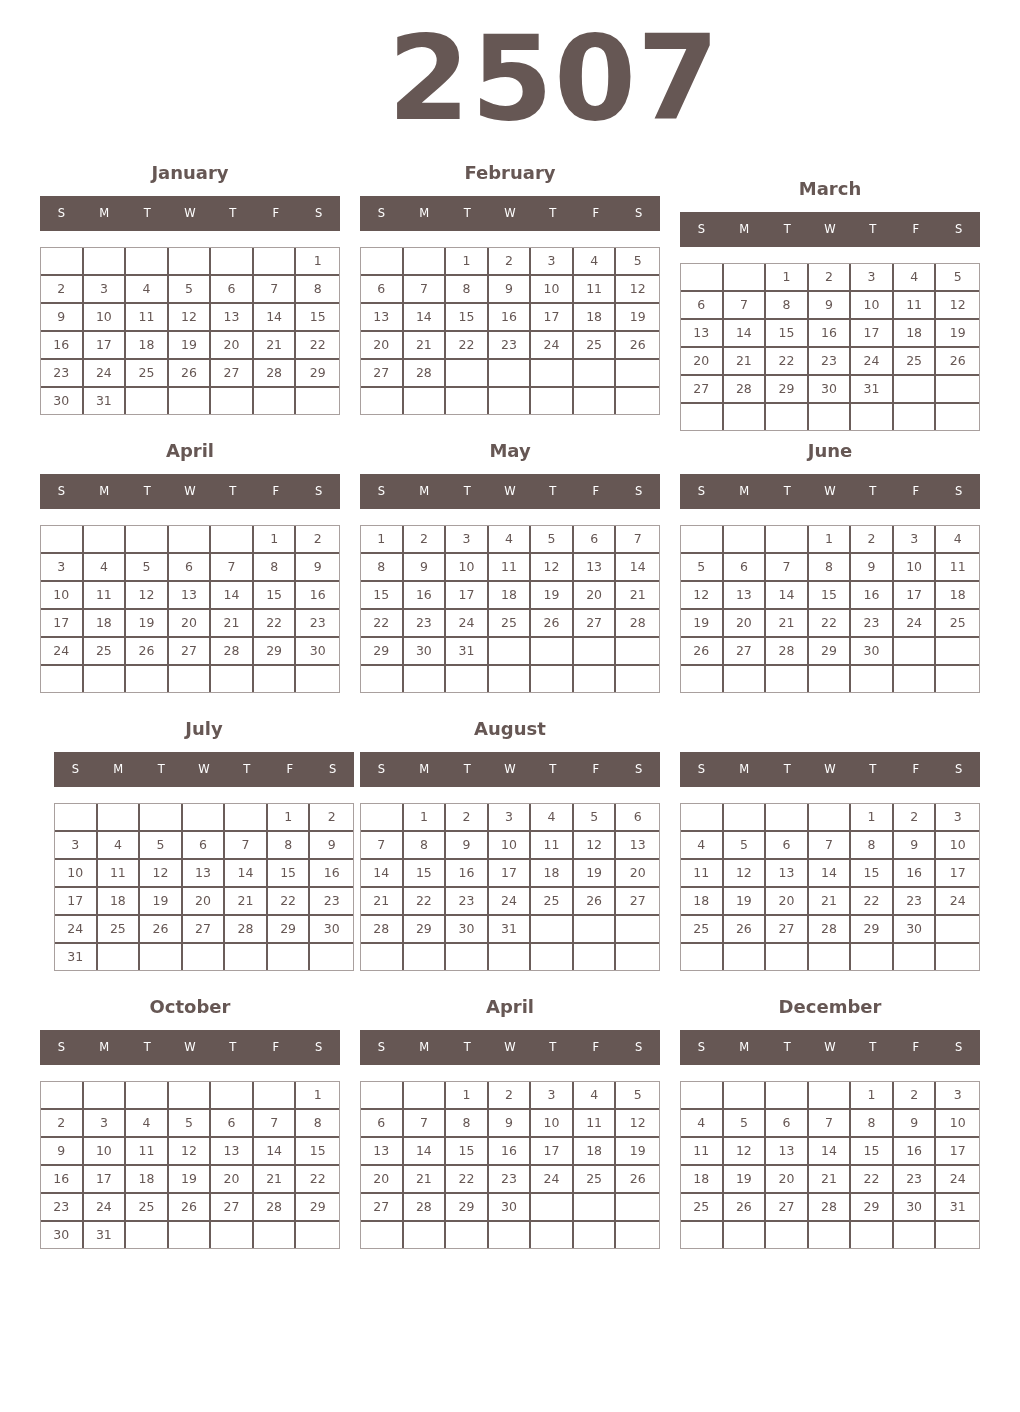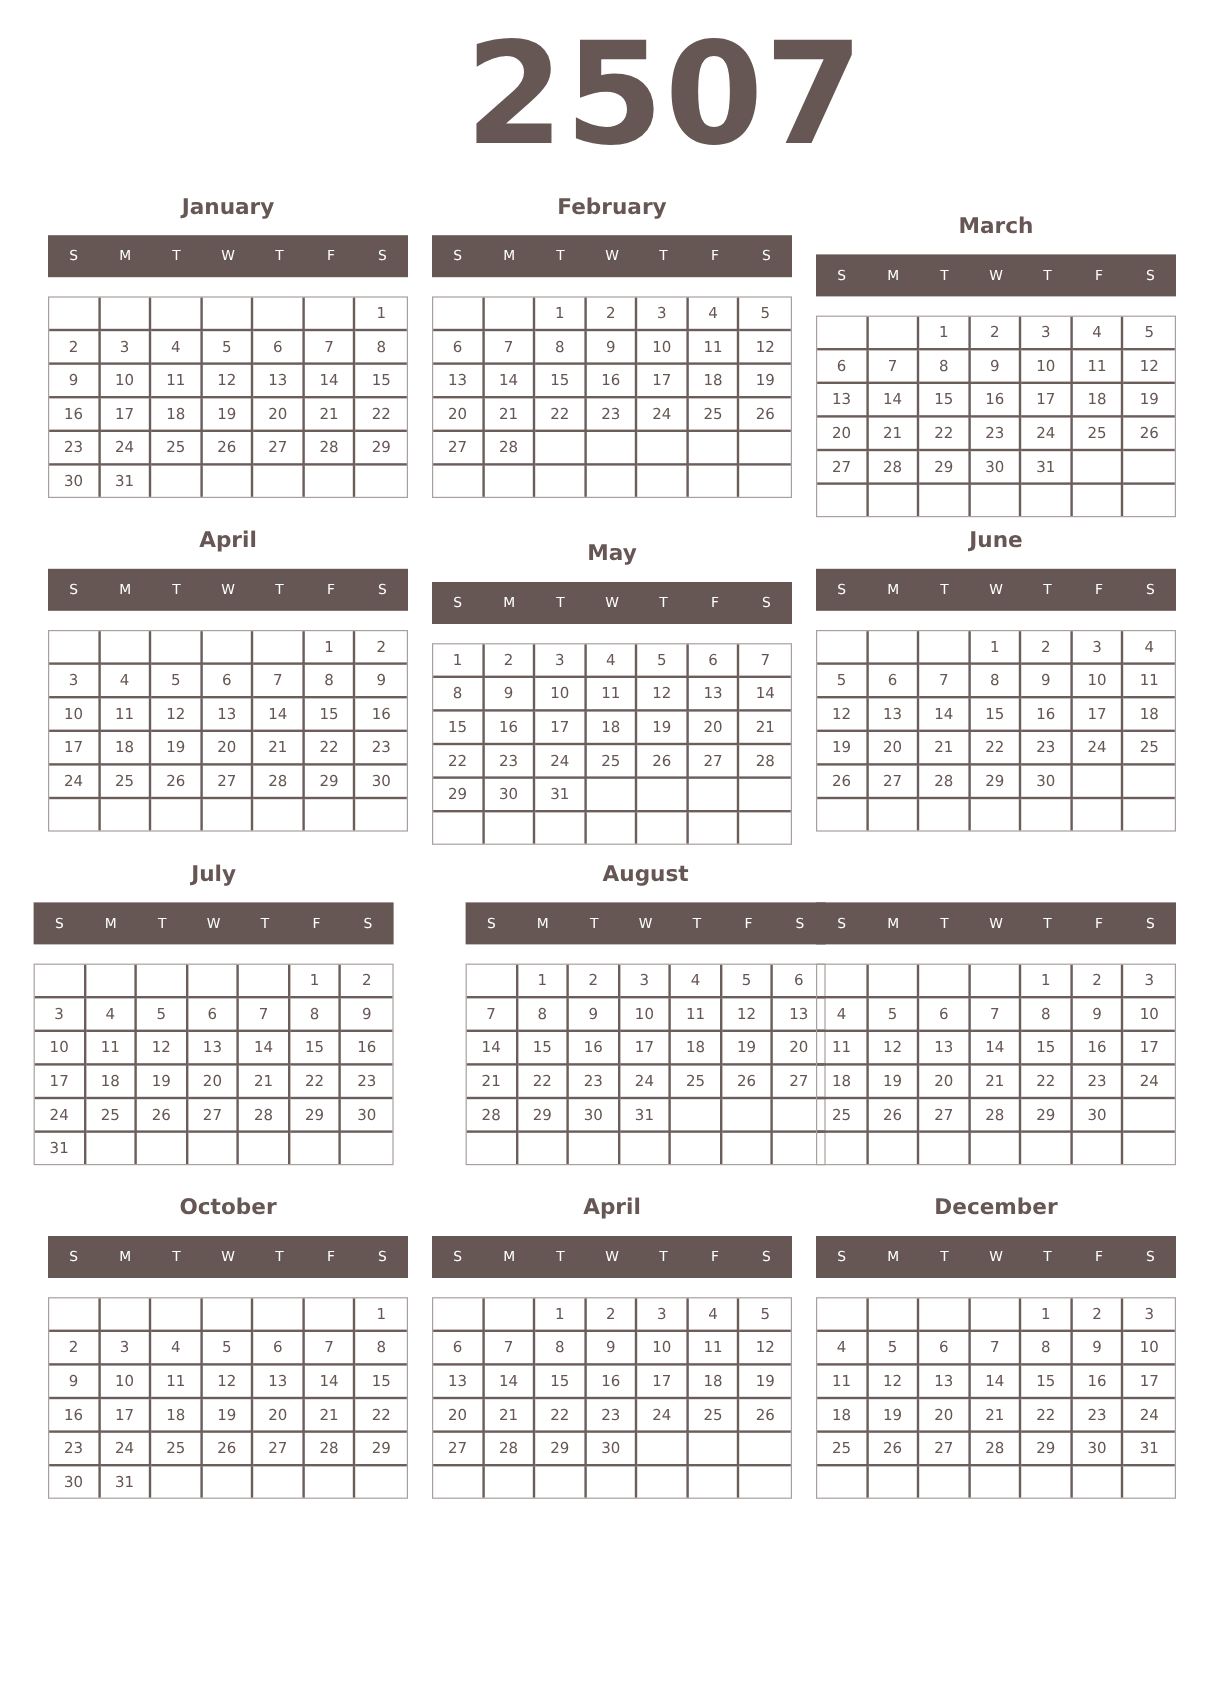--- a/index.html
+++ b/index.html
@@ -244,21 +244,21 @@
         <div class="cell c7">30</div>
         <div class="cell r6"></div>
         <div class="cell r6"></div>
         <div class="cell r6"></div>
         <div class="cell r6"></div>
         <div class="cell r6"></div>
         <div class="cell r6"></div>
         <div class="cell c7 r6"></div>
       </div>
     </div>
-    <div class="month" style="left: 360px; top: 450px;">
+    <div class="month" style="left: 360px; top: 439px;">
       <div class="month-title">May</div>
       <div class="dow-bar">
         <div class="dow">S</div>
         <div class="dow">M</div>
         <div class="dow">T</div>
         <div class="dow">W</div>
         <div class="dow">T</div>
         <div class="dow">F</div>
         <div class="dow">S</div>
       </div>
@@ -356,21 +356,21 @@
         <div class="cell c7"></div>
         <div class="cell r6"></div>
         <div class="cell r6"></div>
         <div class="cell r6"></div>
         <div class="cell r6"></div>
         <div class="cell r6"></div>
         <div class="cell r6"></div>
         <div class="cell c7 r6"></div>
       </div>
     </div>
-    <div class="month" style="left: 28px; top: 717px; padding-left: 24px;">
+    <div class="month" style="left: 54px; top: 717px; padding-left: 24px;">
       <div class="month-title">July</div>
       <div class="dow-bar">
         <div class="dow">S</div>
         <div class="dow">M</div>
         <div class="dow">T</div>
         <div class="dow">W</div>
         <div class="dow">T</div>
         <div class="dow">F</div>
         <div class="dow">S</div>
       </div>
@@ -412,21 +412,21 @@
         <div class="cell c7">30</div>
         <div class="cell r6">31</div>
         <div class="cell r6"></div>
         <div class="cell r6"></div>
         <div class="cell r6"></div>
         <div class="cell r6"></div>
         <div class="cell r6"></div>
         <div class="cell c7 r6"></div>
       </div>
     </div>
-    <div class="month" style="left: 360px; top: 717px; margin-left: 28px;">
+    <div class="month" style="left: 360px; top: 717px;">
       <div class="month-title">August</div>
       <div class="dow-bar">
         <div class="dow">S</div>
         <div class="dow">M</div>
         <div class="dow">T</div>
         <div class="dow">W</div>
         <div class="dow">T</div>
         <div class="dow">F</div>
         <div class="dow">S</div>
       </div>

